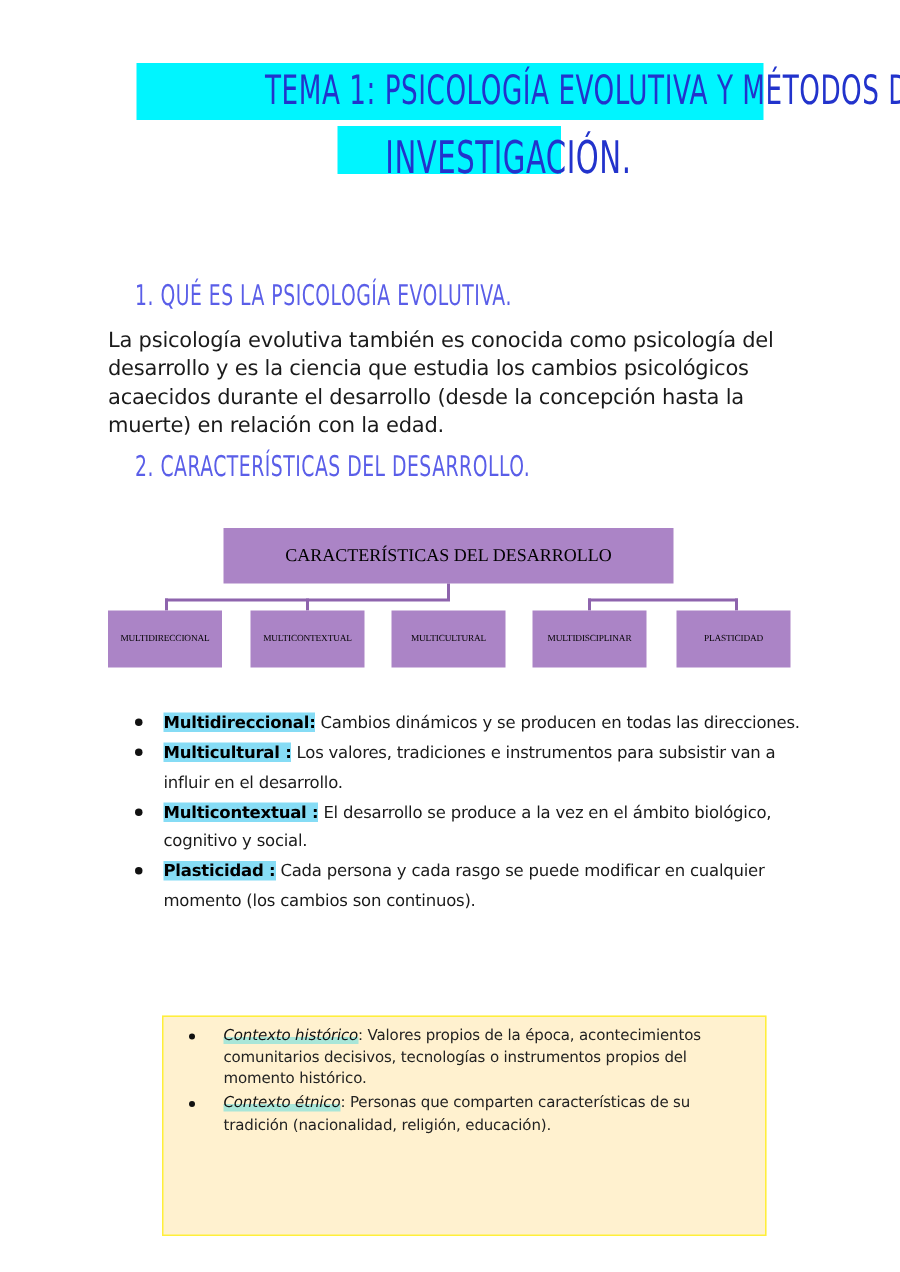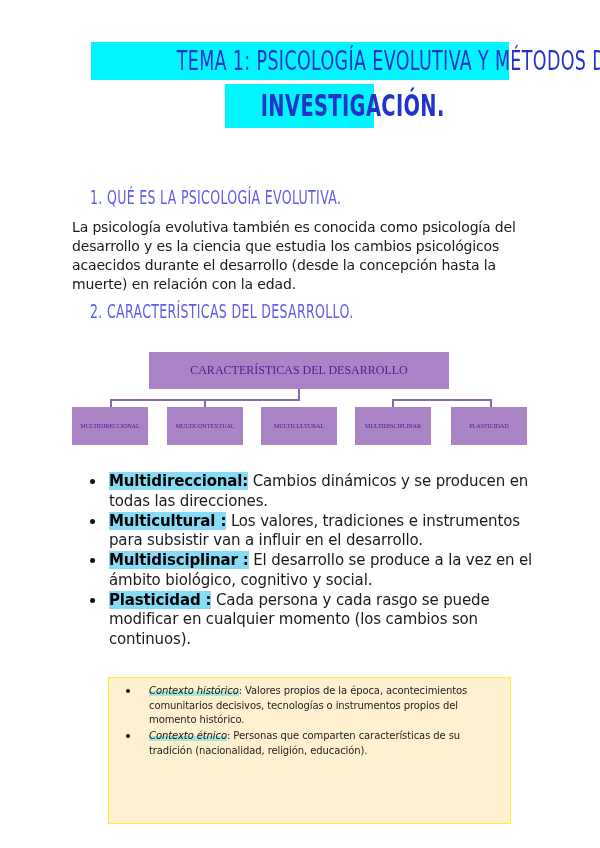--- a/index.html
+++ b/index.html
@@ -32,22 +32,22 @@
       left: 91px; top: 42px; width: 418px; height: 38px;
       font-size: 27px; line-height: 38px;
       transform-origin: left center;
     }
     .title-1 span, .title-2 span {
       display: inline-block;
       transform: scaleX(0.72);
       transform-origin: center center;
     }
     .title-2 {
-      left: 225px; top: 84px; width: 149px; height: 44px;
-      font-size: 30px; line-height: 44px; font-weight: bold;
+      left: 225px; top: 84px; width: 149px; height: 32px;
+      font-size: 30px; line-height: 44px;
     }
 
     
     .section-heading {
       position: absolute;
       color: #5a5ee8;
       font-family: "DejaVu Sans", sans-serif;
       font-size: 19px;
       white-space: nowrap;
       transform-origin: left center;
@@ -65,21 +65,21 @@
       font-size: 14px;
       line-height: 19px;
       color: #1a1a1a;
       letter-spacing: -0.15px;
     }
 
     
     .diagram-box {
       position: absolute;
       background: #ab84c6;
-      color: #4c1d95;
+      color: #000000;
       font-family: "Liberation Serif", serif;
       text-align: center;
       white-space: nowrap;
       overflow: hidden;
       box-sizing: border-box;
     }
     .main-box {
       left: 149px; top: 352px; width: 300px; height: 37px;
       font-size: 12px; line-height: 37px;
     }
@@ -93,21 +93,21 @@
       background: #8e64ad;
     }
 
     
     .bullets {
       position: absolute;
       left: 88px; top: 472px; width: 450px;
       margin: 0; padding: 0;
       list-style: none;
       font-family: "DejaVu Sans", sans-serif;
-      font-size: 15px;
+      font-size: 11px;
       line-height: 19.5px;
       letter-spacing: -0.15px;
     }
     .bullets li {
       position: relative;
       padding-left: 21px;
       margin-bottom: 0.5px;
     }
     .bullets .dot {
       position: absolute;
@@ -197,21 +197,21 @@
   <li>
     <span class="dot"></span>
     <span class="hl-label">Multidireccional:</span><span> Cambios dinámicos y se producen en todas las direcciones.</span>
   </li>
   <li>
     <span class="dot"></span>
     <span class="hl-label">Multicultural :</span><span> Los valores, tradiciones e instrumentos para subsistir van a influir en el desarrollo.</span>
   </li>
   <li>
     <span class="dot"></span>
-    <span class="hl-label">Multidisciplinar :</span><span> El desarrollo se produce a la vez en el ámbito biológico, cognitivo y social.</span>
+    <span class="hl-label">Multicontextual :</span><span> El desarrollo se produce a la vez en el ámbito biológico, cognitivo y social.</span>
   </li>
   <li>
     <span class="dot"></span>
     <span class="hl-label">Plasticidad :</span><span> Cada persona y cada rasgo se puede modificar en cualquier momento (los cambios son continuos).</span>
   </li>
 </ul>
 
 <div class="context-box">
   <ul class="ctx-list">
     <li>

